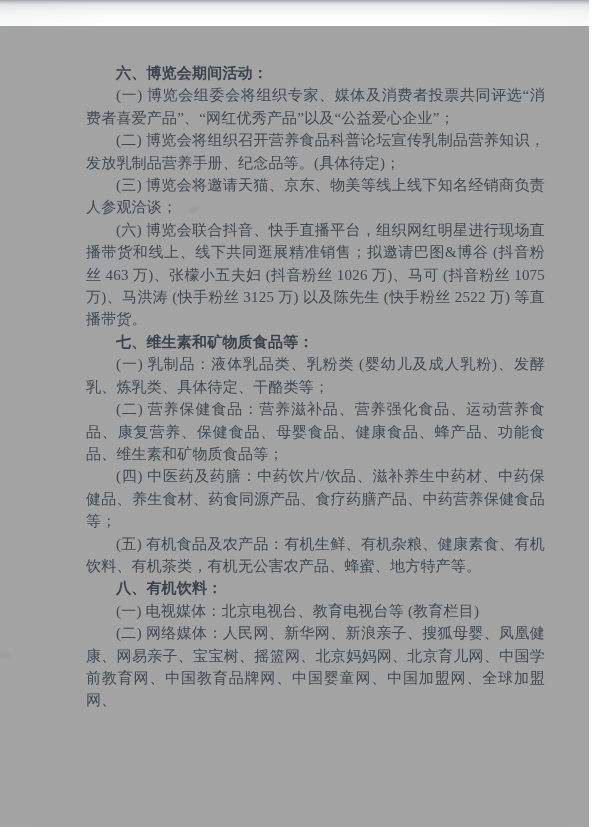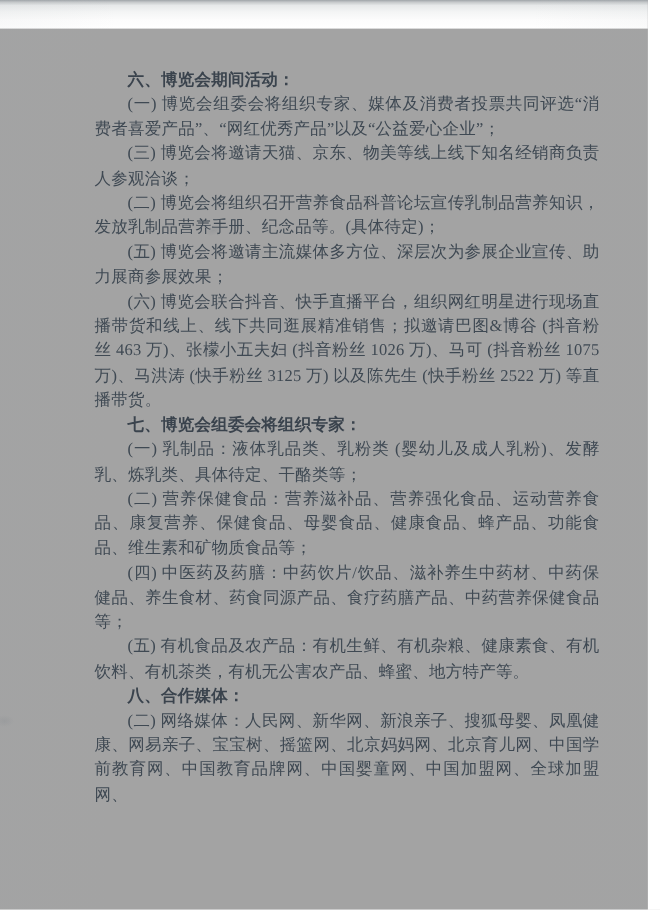--- a/index.html
+++ b/index.html
@@ -72,30 +72,30 @@
 <body>
 
 <div class="page">
   <div class="scan-edge"></div>
   <div class="scan-tint"></div>
 
   <div class="content">
 
     <p class="heading">六、博览会期间活动：</p>
     <p class="para">(一) 博览会组委会将组织专家、媒体及消费者投票共同评选“消费者喜爱产品”、“网红优秀产品”以及“公益爱心企业”；</p>
+    <p class="para">(二) 博览会将组织召开营养食品科普论坛宣传乳制品营养知识，发放乳制品营养手册、纪念品等。(具体待定)；</p>
     <p class="para">(三) 博览会将邀请天猫、京东、物美等线上线下知名经销商负责人参观洽谈；</p>
-    <p class="para">(二) 博览会将组织召开营养食品科普论坛宣传乳制品营养知识，发放乳制品营养手册、纪念品等。(具体待定)；</p>
-    <p class="para">(五) 博览会将邀请主流媒体多方位、深层次为参展企业宣传、助力展商参展效果；</p>
     <p class="para">(六) 博览会联合抖音、快手直播平台，组织网红明星进行现场直播带货和线上、线下共同逛展精准销售；拟邀请巴图&amp;博谷 (抖音粉丝 463 万)、张檬小五夫妇 (抖音粉丝 1026 万)、马可 (抖音粉丝 1075 万)、马洪涛 (快手粉丝 3125 万) 以及陈先生 (快手粉丝 2522 万) 等直播带货。</p>
 
-    <p class="heading">七、博览会组委会将组织专家：</p>
+    <p class="heading">七、维生素和矿物质食品等：</p>
     <p class="para">(一) 乳制品：液体乳品类、乳粉类 (婴幼儿及成人乳粉)、发酵乳、炼乳类、具体待定、干酪类等；</p>
     <p class="para">(二) 营养保健食品：营养滋补品、营养强化食品、运动营养食品、康复营养、保健食品、母婴食品、健康食品、蜂产品、功能食品、维生素和矿物质食品等；</p>
     <p class="para">(四) 中医药及药膳：中药饮片/饮品、滋补养生中药材、中药保健品、养生食材、药食同源产品、食疗药膳产品、中药营养保健食品等；</p>
     <p class="para">(五) 有机食品及农产品：有机生鲜、有机杂粮、健康素食、有机饮料、有机茶类，有机无公害农产品、蜂蜜、地方特产等。</p>
 
-    <p class="heading">八、合作媒体：</p>
+    <p class="heading">八、有机饮料：</p>
+    <p class="para">(一) 电视媒体：北京电视台、教育电视台等 (教育栏目)</p>
     <p class="para">(二) 网络媒体：人民网、新华网、新浪亲子、搜狐母婴、凤凰健康、网易亲子、宝宝树、摇篮网、北京妈妈网、北京育儿网、中国学前教育网、中国教育品牌网、中国婴童网、中国加盟网、全球加盟网、</p>
   </div>
 
   <div class="smudge smudge-1"></div>
   <div class="smudge smudge-2"></div>
 </div>
 
 </body></html>

